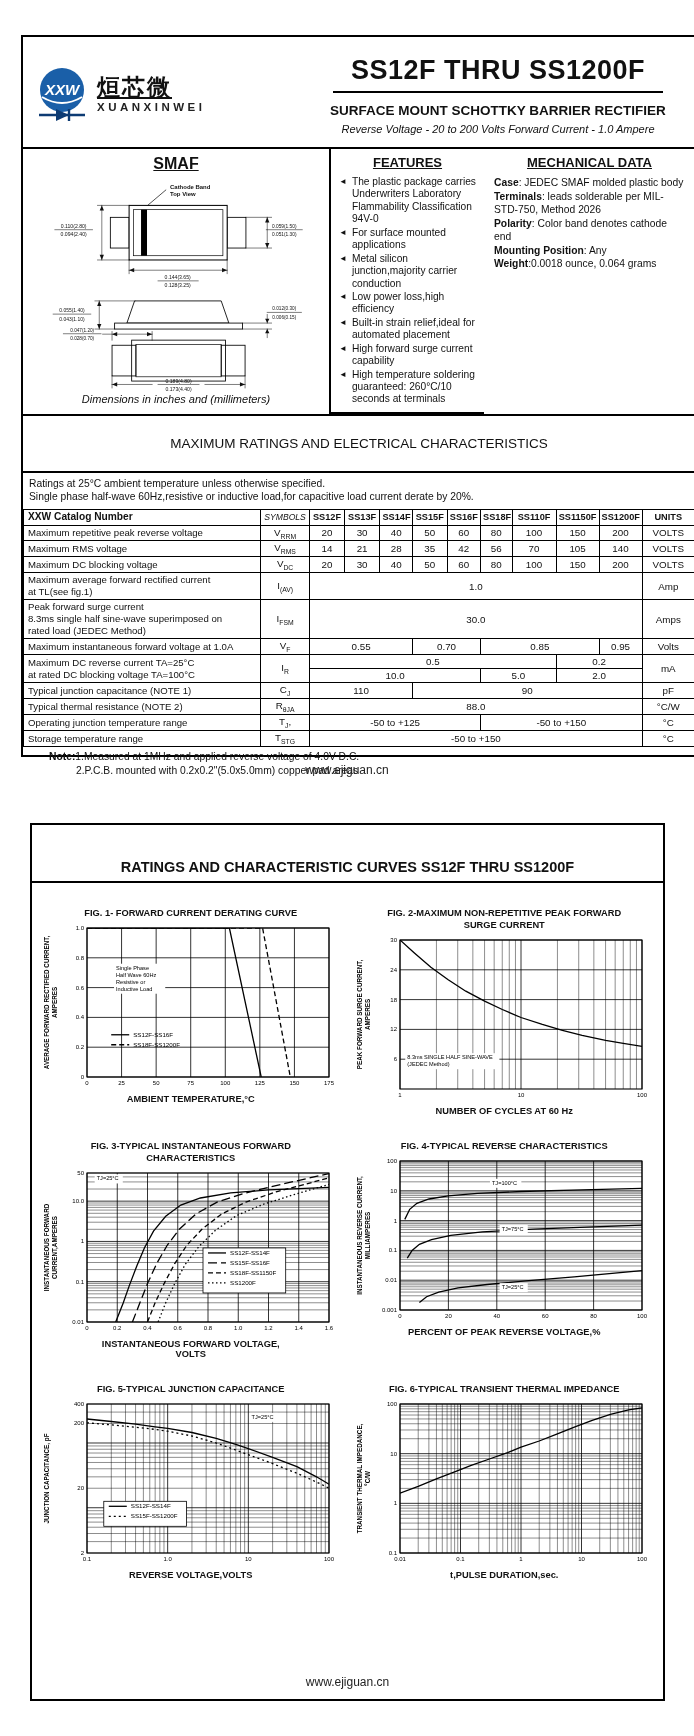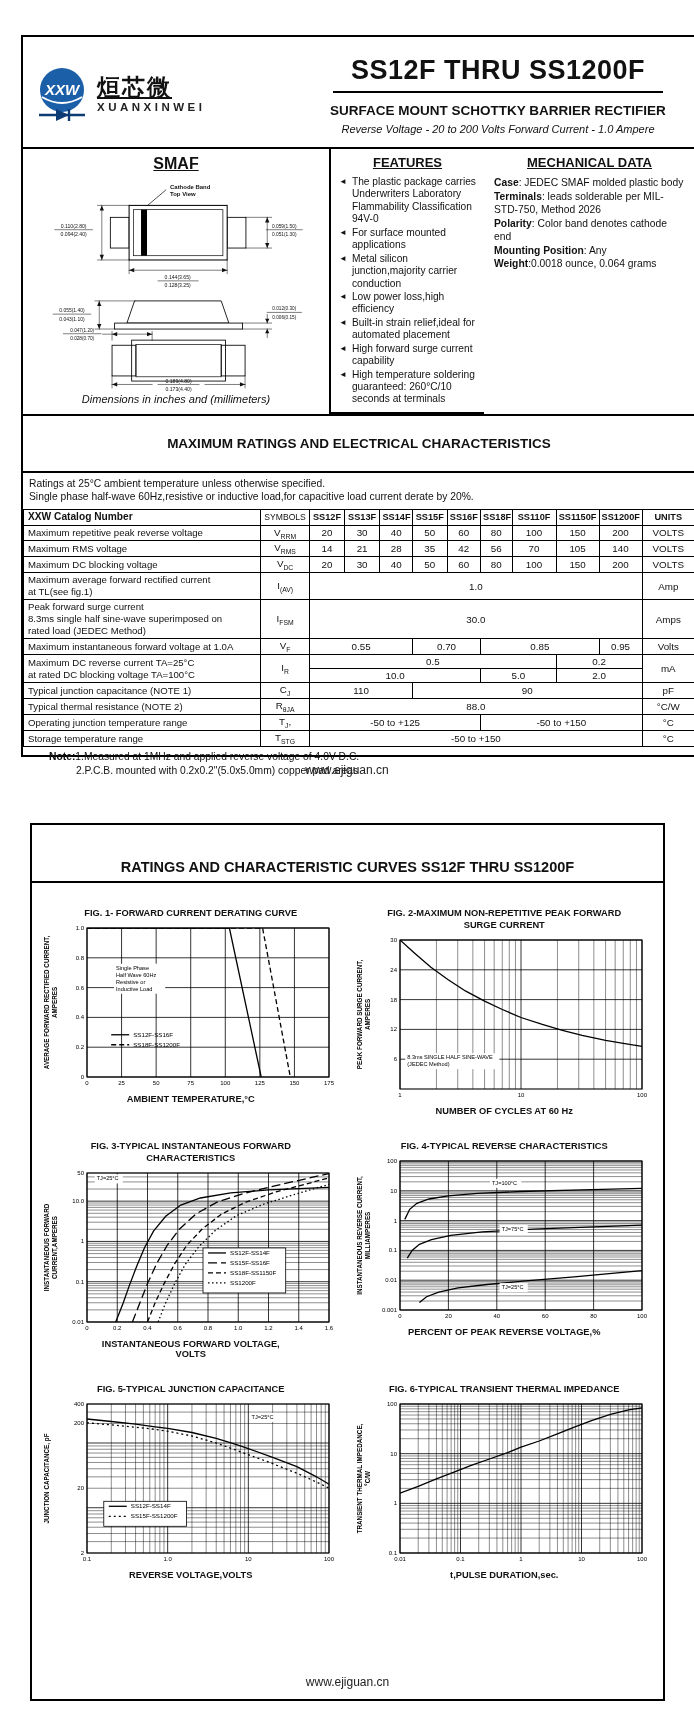--- a/index.html
+++ b/index.html
@@ -28,29 +28,29 @@
   .pkg-note{font-style:italic;font-size:11px;margin-top:0;}
   .right-cells{flex:1;display:flex;flex-direction:row;}
   .features{border-bottom:2px solid #000;flex:0 0 153px;box-sizing:border-box;padding:3px 8px;}
   .mech{flex:1;padding:3px 10px;}
   .sec-title{text-align:center;font-weight:bold;font-size:13px;text-decoration:underline;margin:3px 0 6px;}
   .feat-list{list-style:none;margin:0;padding:0;font-size:10.2px;line-height:1.22;}
   .feat-list li{display:flex;margin-bottom:1px;}
   .blt{margin-right:5px;font-size:8px;line-height:1.6;}
   .mech-lines div{font-size:10.3px;line-height:1.32;}
   
-  .band{border-top:2px solid #000;border-bottom:2px solid #000;text-align:center;font-weight:bold;
+  .band{border-top:2px solid #000;border-bottom:2px solid #000;text-align:center;font-weight:normal;
         font-size:13.5px;padding:20px 0;}
   .conds{font-size:10.3px;line-height:1.3;padding:4px 6px 5px;}
   table{width:100%;border-collapse:collapse;table-layout:fixed;}
   td{border:1px solid #000;text-align:center;font-size:9.8px;padding:1px 2px;overflow:hidden;}
   td.lbl{text-align:left;white-space:pre-line;font-size:9.6px;padding-left:4px;line-height:1.25;}
   tr.thead td{font-weight:bold;font-size:9.2px;}
   tr.thead td.lbl{font-size:10.2px;}
-  td.symh{font-weight:normal !important;font-size:8.6px !important;}
+  td.symh{font-style:italic;font-weight:normal !important;font-size:8.6px !important;}
   sub{font-size:6.8px;}
   .notes{padding:3px 6px;font-size:10.3px;line-height:1.4;margin-left:20px;}
   .notes .n2{padding-left:27px;}
   .footer{position:absolute;left:0;width:100%;text-align:center;font-size:12px;color:#222;}
   .f1{top:763px;}
   
   .p2-head{border-bottom:2px solid #000;text-align:center;font-weight:bold;font-size:14.5px;padding:6px 0;margin-top:28px;}
   .charts{display:grid;grid-template-columns:1fr 1fr;padding:24px 2px 0;row-gap:24px;justify-items:center;}
   figure{margin:0;width:308px;display:flex;flex-direction:column;align-items:center;}
   .fig-title{font-size:9.3px;font-weight:bold;text-align:center;white-space:pre-line;line-height:1.3;margin-bottom:2px;}

